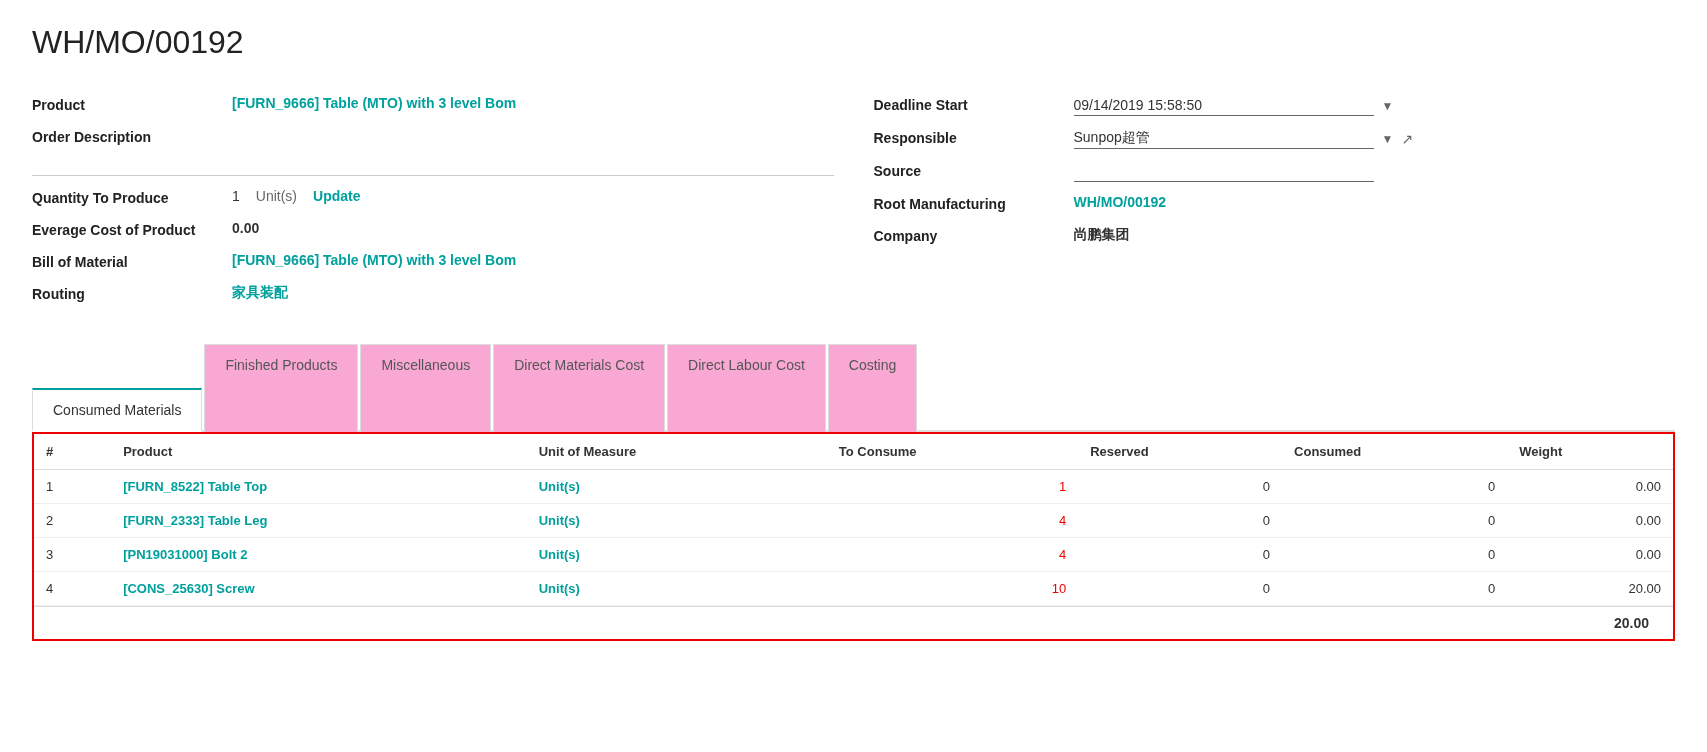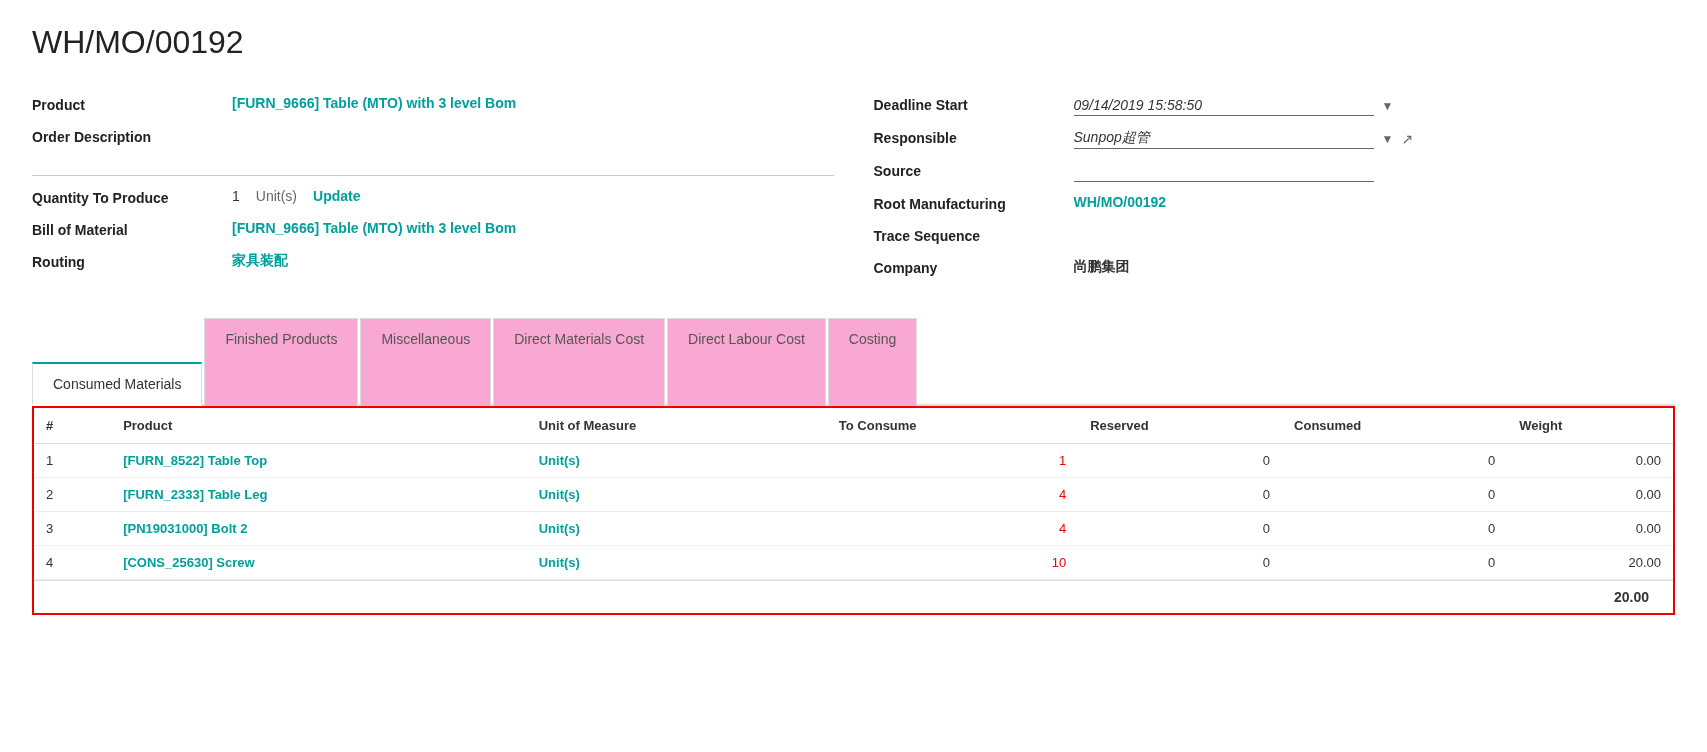--- a/index.html
+++ b/index.html
@@ -16,21 +16,21 @@
     
     .form-label { width: 200px; min-width: 200px; font-weight: 600; color: #222; font-size: 14px; padding-top: 2px; }
     .form-value { flex: 1; color: #333; font-size: 14px; font-weight: bold; }
     .form-value.link { color: #00a09d; cursor: pointer; text-decoration: none; }
     
     .form-value-inline { display: flex; align-items: center; gap: 16px; }
     .form-value-inline .unit { color: #666; }
     .form-value-inline .update-btn { color: #00a09d; font-weight: 600; cursor: pointer; background: none; border: none; font-size: 14px; }
     
     .right-input-wrap { display: flex; align-items: center; gap: 8px; position: relative; }
-    .right-input { border: none; border-bottom: 1px solid #666; outline: none; font-size: 14px; color: #333; background: transparent; width: 300px; padding: 2px 0; font-style: italic; }
+    .right-input { border: none; border-bottom: 1px solid #666; outline: none; font-size: 14px; color: #333; background: transparent; width: 300px; padding: 2px 0; }
     .dropdown-arrow { color: #666; font-size: 12px; }
     .external-icon { color: #666; font-size: 14px; cursor: pointer; }
     
     
     .tabs-container { border-bottom: 2px solid #ddd; margin-bottom: 0; display: flex; gap: 0; }
     .tab { padding: 12px 20px; cursor: pointer; border: 1px solid #ddd; border-bottom: none; background: #f9a8d4; color: #555; font-size: 14px; margin-right: 2px; position: relative; top: 2px; }
     .tab.active { background: #fff; color: #333; border-bottom: 2px solid #fff; font-weight: 500; border-top: 2px solid #00a09d; margin-top: 44px; }
     
     
     .table-wrapper { border: 2px solid #e00; margin-top: 0; }
@@ -66,20 +66,24 @@
     </div>
     <div class="form-row">
       <span class="form-label">Quantity To Produce</span>
       <div class="form-value-inline">
         <span>1</span>
         <span class="unit">Unit(s)</span>
         <button class="update-btn">Update</button>
       </div>
     </div>
     <div class="form-row">
+      <span class="form-label">Everage Cost of Product</span>
+      <span class="form-value">0.00</span>
+    </div>
+    <div class="form-row">
       <span class="form-label">Bill of Material</span>
       <span class="form-value link">[FURN_9666] Table (MTO) with 3 level Bom</span>
     </div>
     <div class="form-row">
       <span class="form-label">Routing</span>
       <span class="form-value link">家具装配</span>
     </div>
   </div>
 
   <div class="form-right">
@@ -100,24 +104,20 @@
     </div>
     <div class="form-row">
       <span class="form-label">Source</span>
       <div class="right-input-wrap">
         <input class="right-input" type="text" value="" style="">
       </div>
     </div>
     <div class="form-row">
       <span class="form-label">Root Manufacturing</span>
       <span class="form-value link">WH/MO/00192</span>
-    </div>
-    <div class="form-row">
-      <span class="form-label muted">Trace Sequence</span>
-      <span class="form-value"></span>
     </div>
     <div class="form-row">
       <span class="form-label">Company</span>
       <span class="form-value">尚鹏集团</span>
     </div>
   </div>
 </div>
 
 <div class="tabs-container">
   <div class="tab active">Consumed Materials</div>

